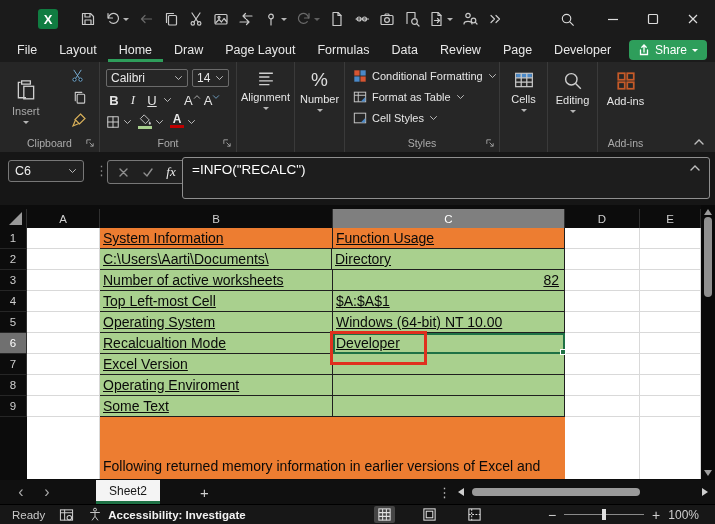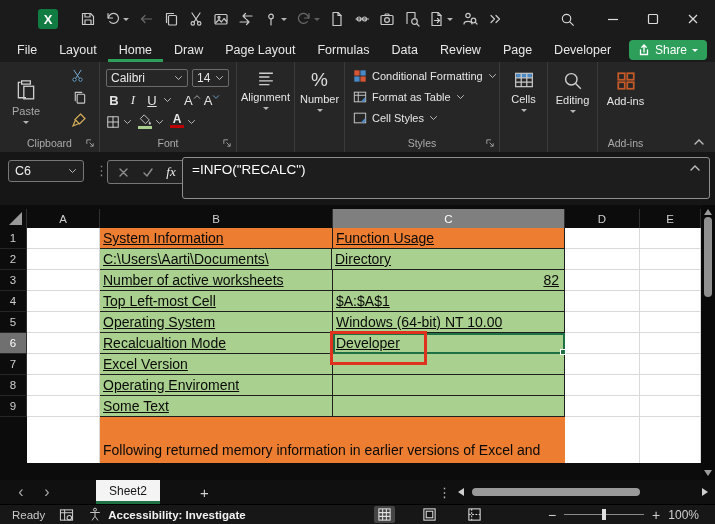--- a/index.html
+++ b/index.html
@@ -65,21 +65,21 @@
   .rh.sel{background:#707070;color:#fff;}
   .cell{box-sizing:border-box;font-size:14px;color:#0a0a0a;display:flex;align-items:center;padding:0 3px;overflow:hidden;white-space:nowrap;text-decoration:underline;}
   .ca{width:73px;background:#fff;border-right:1px solid #d9d9d9;border-bottom:1px solid #d9d9d9;}
   .cb{width:233px;border-right:1px solid #1f1f1f;border-bottom:1px solid #1f1f1f;}
   .cc{width:232px;border-right:1px solid #1f1f1f;border-bottom:1px solid #1f1f1f;}
   .cd{width:75px;background:#fff;border-right:1px solid #d9d9d9;border-bottom:1px solid #d9d9d9;}
   .ce{width:61px;background:#fff;border-right:1px solid #d9d9d9;border-bottom:1px solid #d9d9d9;}
   .fill-orange{background:var(--orange);}
   .fill-green{background:var(--green);}
   .right{justify-content:flex-end;padding-right:5px;}
-  .bannerrow{display:flex;height:46px;}
+  .bannerrow{display:flex;height:62px;}
   .banner-rh{width:27px;background:#0c0c0c;}
   .banner-a{width:73px;background:#fff;border-right:1px solid #d9d9d9;box-sizing:border-box;}
   .banner{width:465px;background:var(--orange);position:relative;box-sizing:border-box;}
   .bannertext{position:absolute;left:3px;bottom:5px;font-size:14px;color:#0a0a0a;white-space:nowrap;}
   .banner-d{width:75px;background:#fff;border-right:1px solid #d9d9d9;box-sizing:border-box;}
   .banner-e{width:61px;background:#fff;border-right:1px solid #d9d9d9;box-sizing:border-box;}
   .selbox{position:absolute;left:333px;top:128px;width:232px;height:21px;border:2px solid var(--selgreen);box-sizing:border-box;pointer-events:none;}
   .handle{position:absolute;right:-3px;bottom:-3px;width:6px;height:6px;background:var(--selgreen);border:1px solid #fff;box-sizing:border-box;}
   .redbox{position:absolute;left:330px;top:126px;width:97px;height:34px;border:3px solid var(--red);box-sizing:border-box;pointer-events:none;}
   .vsb{position:absolute;right:0;top:0;width:14px;height:275px;background:#090909;}
@@ -337,21 +337,21 @@
 
   <div class="ribbon">
 
     <div class="grp" style="width:100px">
       <div class="bigbtn" style="position:absolute;left:12px;top:6px;color:#a9a9a9">
         <svg width="24" height="24" viewBox="0 0 22 22">
             <path d="M7 3.5h8v3H7z"></path>
             <path d="M6 5H4v14h7"></path>
             <rect x="9" y="8.5" width="9" height="11.5"></rect>
           </svg>
-        <span>Paste</span>
+        <span>Insert</span>
         <span class="dd"></span>
       </div>
       <span style="position:absolute;right:14px;top:6px">
           <svg width="15" height="15" style="stroke:#7ab3dc">
             <use href="#s-cut" style="stroke:#7ab3dc"></use>
           </svg>
         </span>
       <span style="position:absolute;right:12px;top:28px">
           <svg width="15" height="15" class="stroke">
             <use href="#s-copy"></use>

